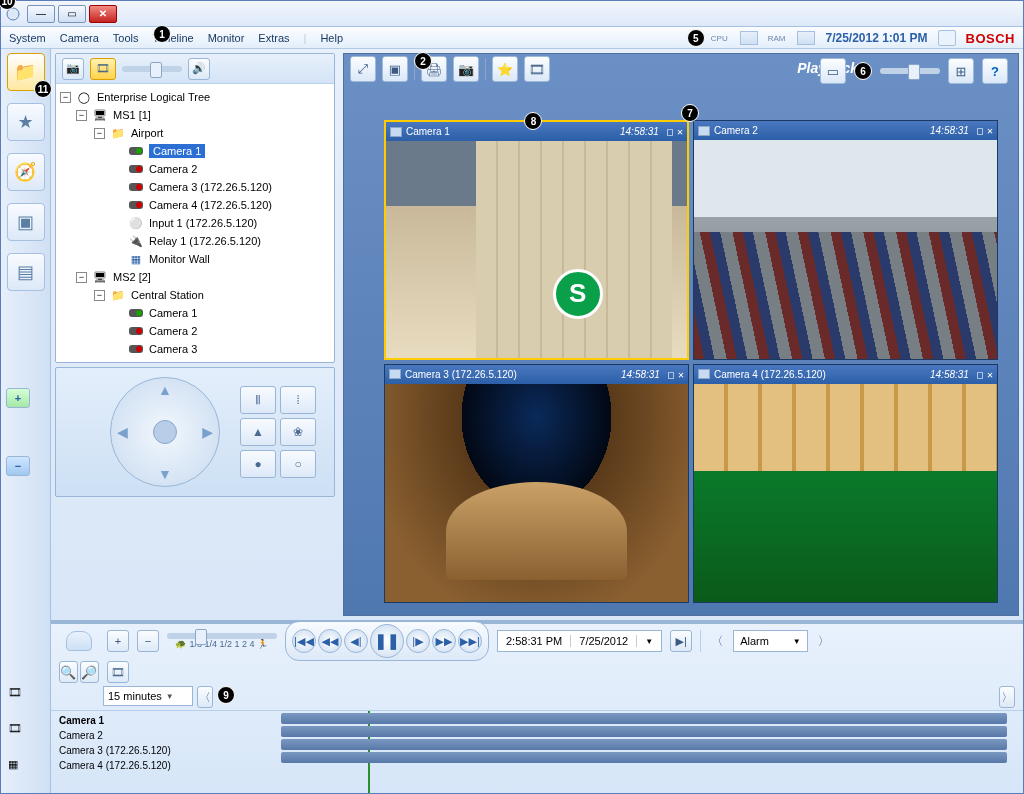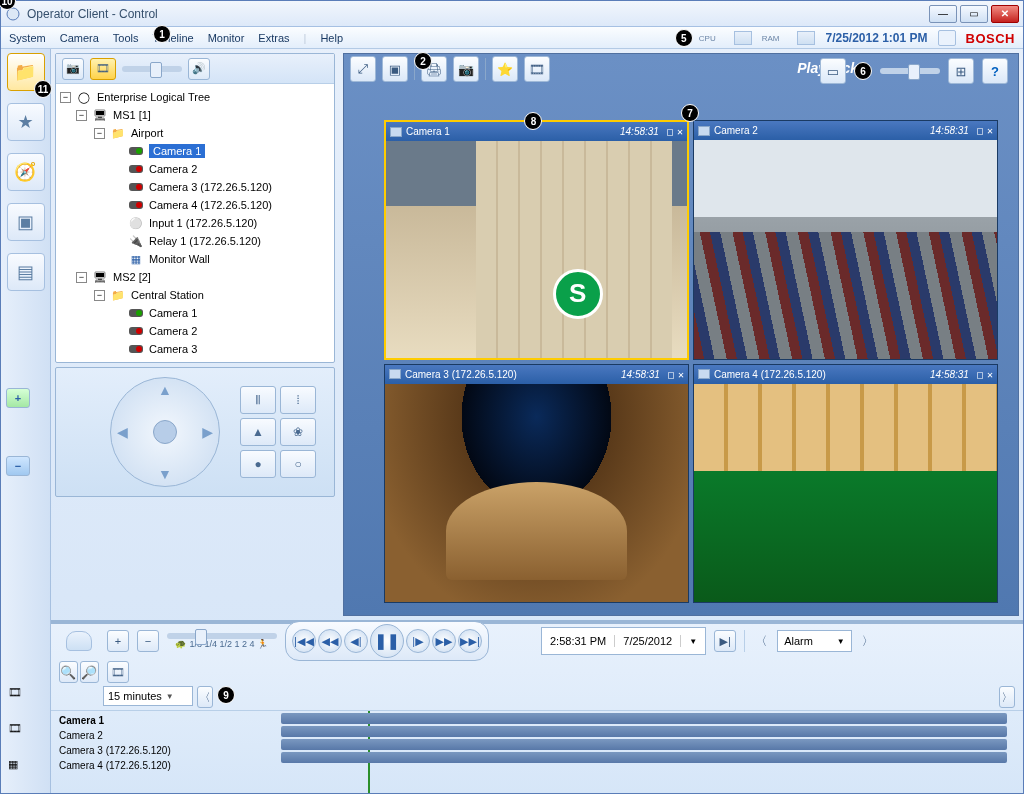--- a/index.html
+++ b/index.html
@@ -7,21 +7,21 @@
   .window { width:1024px; height:794px; border:1px solid #5a7db8; background:linear-gradient(#e8f0fb,#d4e4f7); display:flex; flex-direction:column; }
   .titlebar { height:26px; background:linear-gradient(#f2f6fc,#dde9f9); display:flex; align-items:center; padding:0 4px; border-bottom:1px solid #a6c0e3; }
   .titlebar .icon { width:16px; height:16px; margin-right:6px; }
   .titlebar .title { flex:1; color:#36506d; font-size:12px; }
   .win-btns { display:flex; gap:3px; }
   .win-btn { width:28px; height:18px; border:1px solid #7a93b8; border-radius:2px; background:linear-gradient(#f5f9ff,#cfe0f4); display:flex; align-items:center; justify-content:center; font-size:10px; cursor:pointer; }
   .win-btn.close { background:linear-gradient(#f28b82,#c5221f); color:#fff; border-color:#a00000; font-weight:bold; }
   .menubar { height:22px; background:linear-gradient(#fbfdff,#e3eefb); display:flex; align-items:center; padding:0 8px; gap:14px; border-bottom:1px solid #b3cae5; color:#1a3a63; position:relative; }
   .menubar span { cursor:pointer; }
   .menu-right { position:absolute; right:8px; top:0; height:22px; display:flex; align-items:center; gap:10px; }
-  .cpu-ram { display:flex; gap:18px; align-items:center; color:#6b85a6; font-size:8px;}
+  .cpu-ram { display:flex; gap:12px; align-items:center; color:#6b85a6; font-size:8px;}
   .meter { width:18px; height:14px; background:linear-gradient(#e8f0fa,#cfe0f2); border:1px solid #a6c0e0;}
   .datetime { color:#2b5fa7; font-weight:bold; font-size:12px;}
   .bosch { color:#d00000; font-weight:bold; font-size:13px; letter-spacing:0.5px;}
   .tool-btn { width:26px; height:26px; border:1px solid #9fb9d8; border-radius:3px; background:linear-gradient(#fbfdff,#dbe8f8); display:flex; align-items:center; justify-content:center; font-size:13px; cursor:pointer; color:#3a5a80;}
   .tool-btn.sel { background:linear-gradient(#fff2b0,#ffd24a); border-color:#d9a000;}
   .slider-sm { width:60px; height:6px; background:#c0d2e8; border-radius:3px; position:relative;}
   .slider-sm::after{content:'';position:absolute;top:-4px;left:28px;width:10px;height:14px;background:#e8f0fb;border:1px solid #8aa7ca;border-radius:2px;}
   .body { flex:1; display:flex; min-height:0; }
   .leftbar { width:50px; background:linear-gradient(90deg,#e6effb,#d0e0f4); border-right:1px solid #a6c0e0; display:flex; flex-direction:column; align-items:center; padding-top:4px; gap:12px;}
   .leftbar .lb-btn{width:38px;height:38px;border:1px solid #a6c0e0;border-radius:4px;background:linear-gradient(#f8fbff,#dde9f8);display:flex;align-items:center;justify-content:center;color:#5c7ea3;font-size:18px;cursor:pointer;}
@@ -72,21 +72,21 @@
   .scene.lobby1::after{content:'';position:absolute;left:20%;right:20%;bottom:10%;height:45%;background:linear-gradient(#caa268,#8a6030);border-radius:50% 50% 6px 6px;}
   .scene.lobby2{background:linear-gradient(#c89a48 0%,#e4c080 40%,#0a7a2a 40%,#0a5a1a 100%);}
   .scene.lobby2::before{content:'';position:absolute;left:0;right:0;top:0;height:40%;background:repeating-linear-gradient(90deg,#e4c080 0 30px,#c89a48 30px 34px);}
   .cameo-side{position:absolute;left:0;top:19px;bottom:0;width:18px;background:linear-gradient(#8aa7ca,#6b90c5);opacity:.85;}
   .timeline{height:170px;background:linear-gradient(#e8f1fc,#d6e6f8);border-top:1px solid #9ab6d6;display:flex;flex-direction:column;}
   .tl-controls{height:34px;display:flex;align-items:center;padding:0 8px;gap:8px;}
   .tl-btn{width:22px;height:22px;border:1px solid #9ab6d6;border-radius:3px;background:linear-gradient(#fbfdff,#dde9f8);display:flex;align-items:center;justify-content:center;font-size:11px;cursor:pointer;color:#3a5a80;}
   .play-group{display:flex;align-items:center;gap:2px;background:linear-gradient(#f8fbff,#dde9f8);border:1px solid #9ab6d6;border-radius:14px;padding:2px 6px;}
   .play-btn{width:24px;height:24px;border:1px solid #9ab6d6;border-radius:50%;background:radial-gradient(#fff,#c7daf0);display:flex;align-items:center;justify-content:center;font-size:11px;cursor:pointer;color:#2b5fa7;}
   .play-btn.main{width:34px;height:34px;font-size:15px;font-weight:bold;}
-  .time-display{display:flex;align-items:center;border:1px solid #9ab6d6;background:#fff;height:28px;margin-left:44px;}
+  .time-display{display:flex;align-items:center;border:1px solid #9ab6d6;background:#fff;height:22px;}
   .time-display span{padding:0 8px;border-right:1px solid #ccc;}
   .speed-labels{font-size:9px;color:#4a6a90;display:flex;gap:3px;align-items:center;}
   .tl-second{height:28px;display:flex;align-items:center;padding:0 8px;gap:8px;}
   .tl-dd{border:1px solid #9ab6d6;background:#fff;height:20px;padding:0 4px;display:flex;align-items:center;gap:4px;min-width:90px;}
   .tl-dd .caret{font-size:8px;color:#555;}
   .tl-ruler{flex:1;display:flex;flex-direction:column;border-top:1px solid #b8cfe8;position:relative;}
   .ruler-head{height:20px;display:flex;position:relative;margin-left:230px;margin-right:16px;border-bottom:1px solid #b0c6e0;}
   .ruler-tick{position:absolute;font-size:9px;color:#3a5a80;top:4px;transform:translateX(-50%);}
   .ruler-rows{flex:1;display:flex;}
   .ruler-labels{width:230px;padding:2px 8px;}
@@ -103,21 +103,20 @@
 </style>
 </head>
 <body>
 
 <div class="window">
 
   <div class="titlebar">
     <svg class="icon" viewBox="0 0 16 16">
         <circle cx="8" cy="8" r="6" fill="#dce8f6" stroke="#5a7db8"></circle>
       </svg>
-    <div class="title">Operator Client - Control</div>
     <div class="win-btns">
       <div class="win-btn">—</div>
       <div class="win-btn">▭</div>
       <div class="win-btn close">✕</div>
     </div>
   </div>
 
   <div class="menubar">
     <span>System</span>
     <span>Camera</span>

